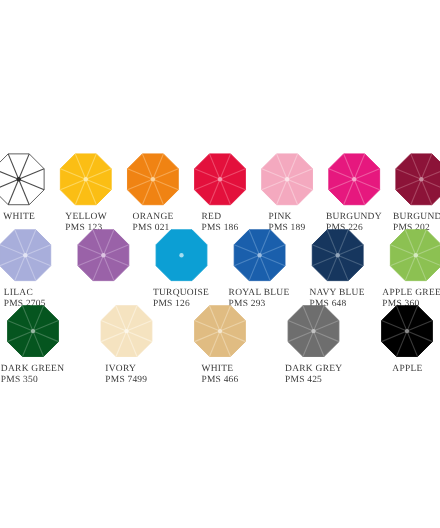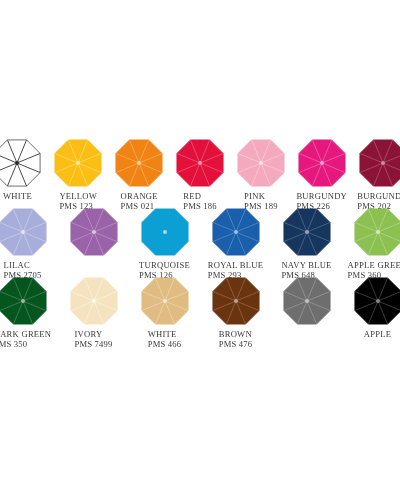--- a/index.html
+++ b/index.html
@@ -393,52 +393,36 @@
           </svg>
         </div>
         <div class="label-block">
           <div class="color-name">WHITE</div>
           <div class="pms-code">PMS 466</div>
         </div>
       </div>
       <div class="swatch-cell">
         <div class="parasol">
           <svg viewBox="0 0 52 52">
-            <polygon points="35.57,2.90 49.10,16.43 49.10,35.57 35.57,49.10 16.43,49.10 2.90,35.57 2.90,16.43 16.43,2.90" fill="#6b3410" stroke="#6b3410" stroke-width="0.8"></polygon>
-            <line x1="26" y1="26" x2="35.57" y2="2.90" stroke="#8d5c3c" stroke-width="1"></line>
-            <line x1="26" y1="26" x2="49.10" y2="16.43" stroke="#8d5c3c" stroke-width="1"></line>
-            <line x1="26" y1="26" x2="49.10" y2="35.57" stroke="#8d5c3c" stroke-width="1"></line>
-            <line x1="26" y1="26" x2="35.57" y2="49.10" stroke="#8d5c3c" stroke-width="1"></line>
-            <line x1="26" y1="26" x2="16.43" y2="49.10" stroke="#8d5c3c" stroke-width="1"></line>
-            <line x1="26" y1="26" x2="2.90" y2="35.57" stroke="#8d5c3c" stroke-width="1"></line>
-            <line x1="26" y1="26" x2="2.90" y2="16.43" stroke="#8d5c3c" stroke-width="1"></line>
-            <line x1="26" y1="26" x2="16.43" y2="2.90" stroke="#8d5c3c" stroke-width="1"></line>
-            <circle cx="26" cy="26" r="2" fill="#c0a18e"></circle>
-          </svg>
-        </div>
-        <div class="label-block">
-          <div class="color-name">BROWN</div>
-          <div class="pms-code">PMS 476</div>
-        </div>
-      </div>
-      <div class="swatch-cell">
-        <div class="parasol">
-          <svg viewBox="0 0 52 52">
             <polygon points="35.57,2.90 49.10,16.43 49.10,35.57 35.57,49.10 16.43,49.10 2.90,35.57 2.90,16.43 16.43,2.90" fill="#6e6e6e" stroke="#6e6e6e" stroke-width="0.8"></polygon>
             <line x1="26" y1="26" x2="35.57" y2="2.90" stroke="#8f8f8f" stroke-width="1"></line>
             <line x1="26" y1="26" x2="49.10" y2="16.43" stroke="#8f8f8f" stroke-width="1"></line>
             <line x1="26" y1="26" x2="49.10" y2="35.57" stroke="#8f8f8f" stroke-width="1"></line>
             <line x1="26" y1="26" x2="35.57" y2="49.10" stroke="#8f8f8f" stroke-width="1"></line>
             <line x1="26" y1="26" x2="16.43" y2="49.10" stroke="#8f8f8f" stroke-width="1"></line>
             <line x1="26" y1="26" x2="2.90" y2="35.57" stroke="#8f8f8f" stroke-width="1"></line>
             <line x1="26" y1="26" x2="2.90" y2="16.43" stroke="#8f8f8f" stroke-width="1"></line>
             <line x1="26" y1="26" x2="16.43" y2="2.90" stroke="#8f8f8f" stroke-width="1"></line>
             <circle cx="26" cy="26" r="2" fill="#c3c3c3"></circle>
           </svg>
         </div>
+        <div class="label-block">
+          <div class="color-name">DARK GREY</div>
+          <div class="pms-code">PMS 425</div>
+        </div>
       </div>
       <div class="swatch-cell">
         <div class="parasol">
           <svg viewBox="0 0 52 52">
             <polygon points="35.57,2.90 49.10,16.43 49.10,35.57 35.57,49.10 16.43,49.10 2.90,35.57 2.90,16.43 16.43,2.90" fill="#000000" stroke="#000000" stroke-width="0.8"></polygon>
             <line x1="26" y1="26" x2="35.57" y2="2.90" stroke="#3a3a3a" stroke-width="1"></line>
             <line x1="26" y1="26" x2="49.10" y2="16.43" stroke="#3a3a3a" stroke-width="1"></line>
             <line x1="26" y1="26" x2="49.10" y2="35.57" stroke="#3a3a3a" stroke-width="1"></line>
             <line x1="26" y1="26" x2="35.57" y2="49.10" stroke="#3a3a3a" stroke-width="1"></line>
             <line x1="26" y1="26" x2="16.43" y2="49.10" stroke="#3a3a3a" stroke-width="1"></line>

